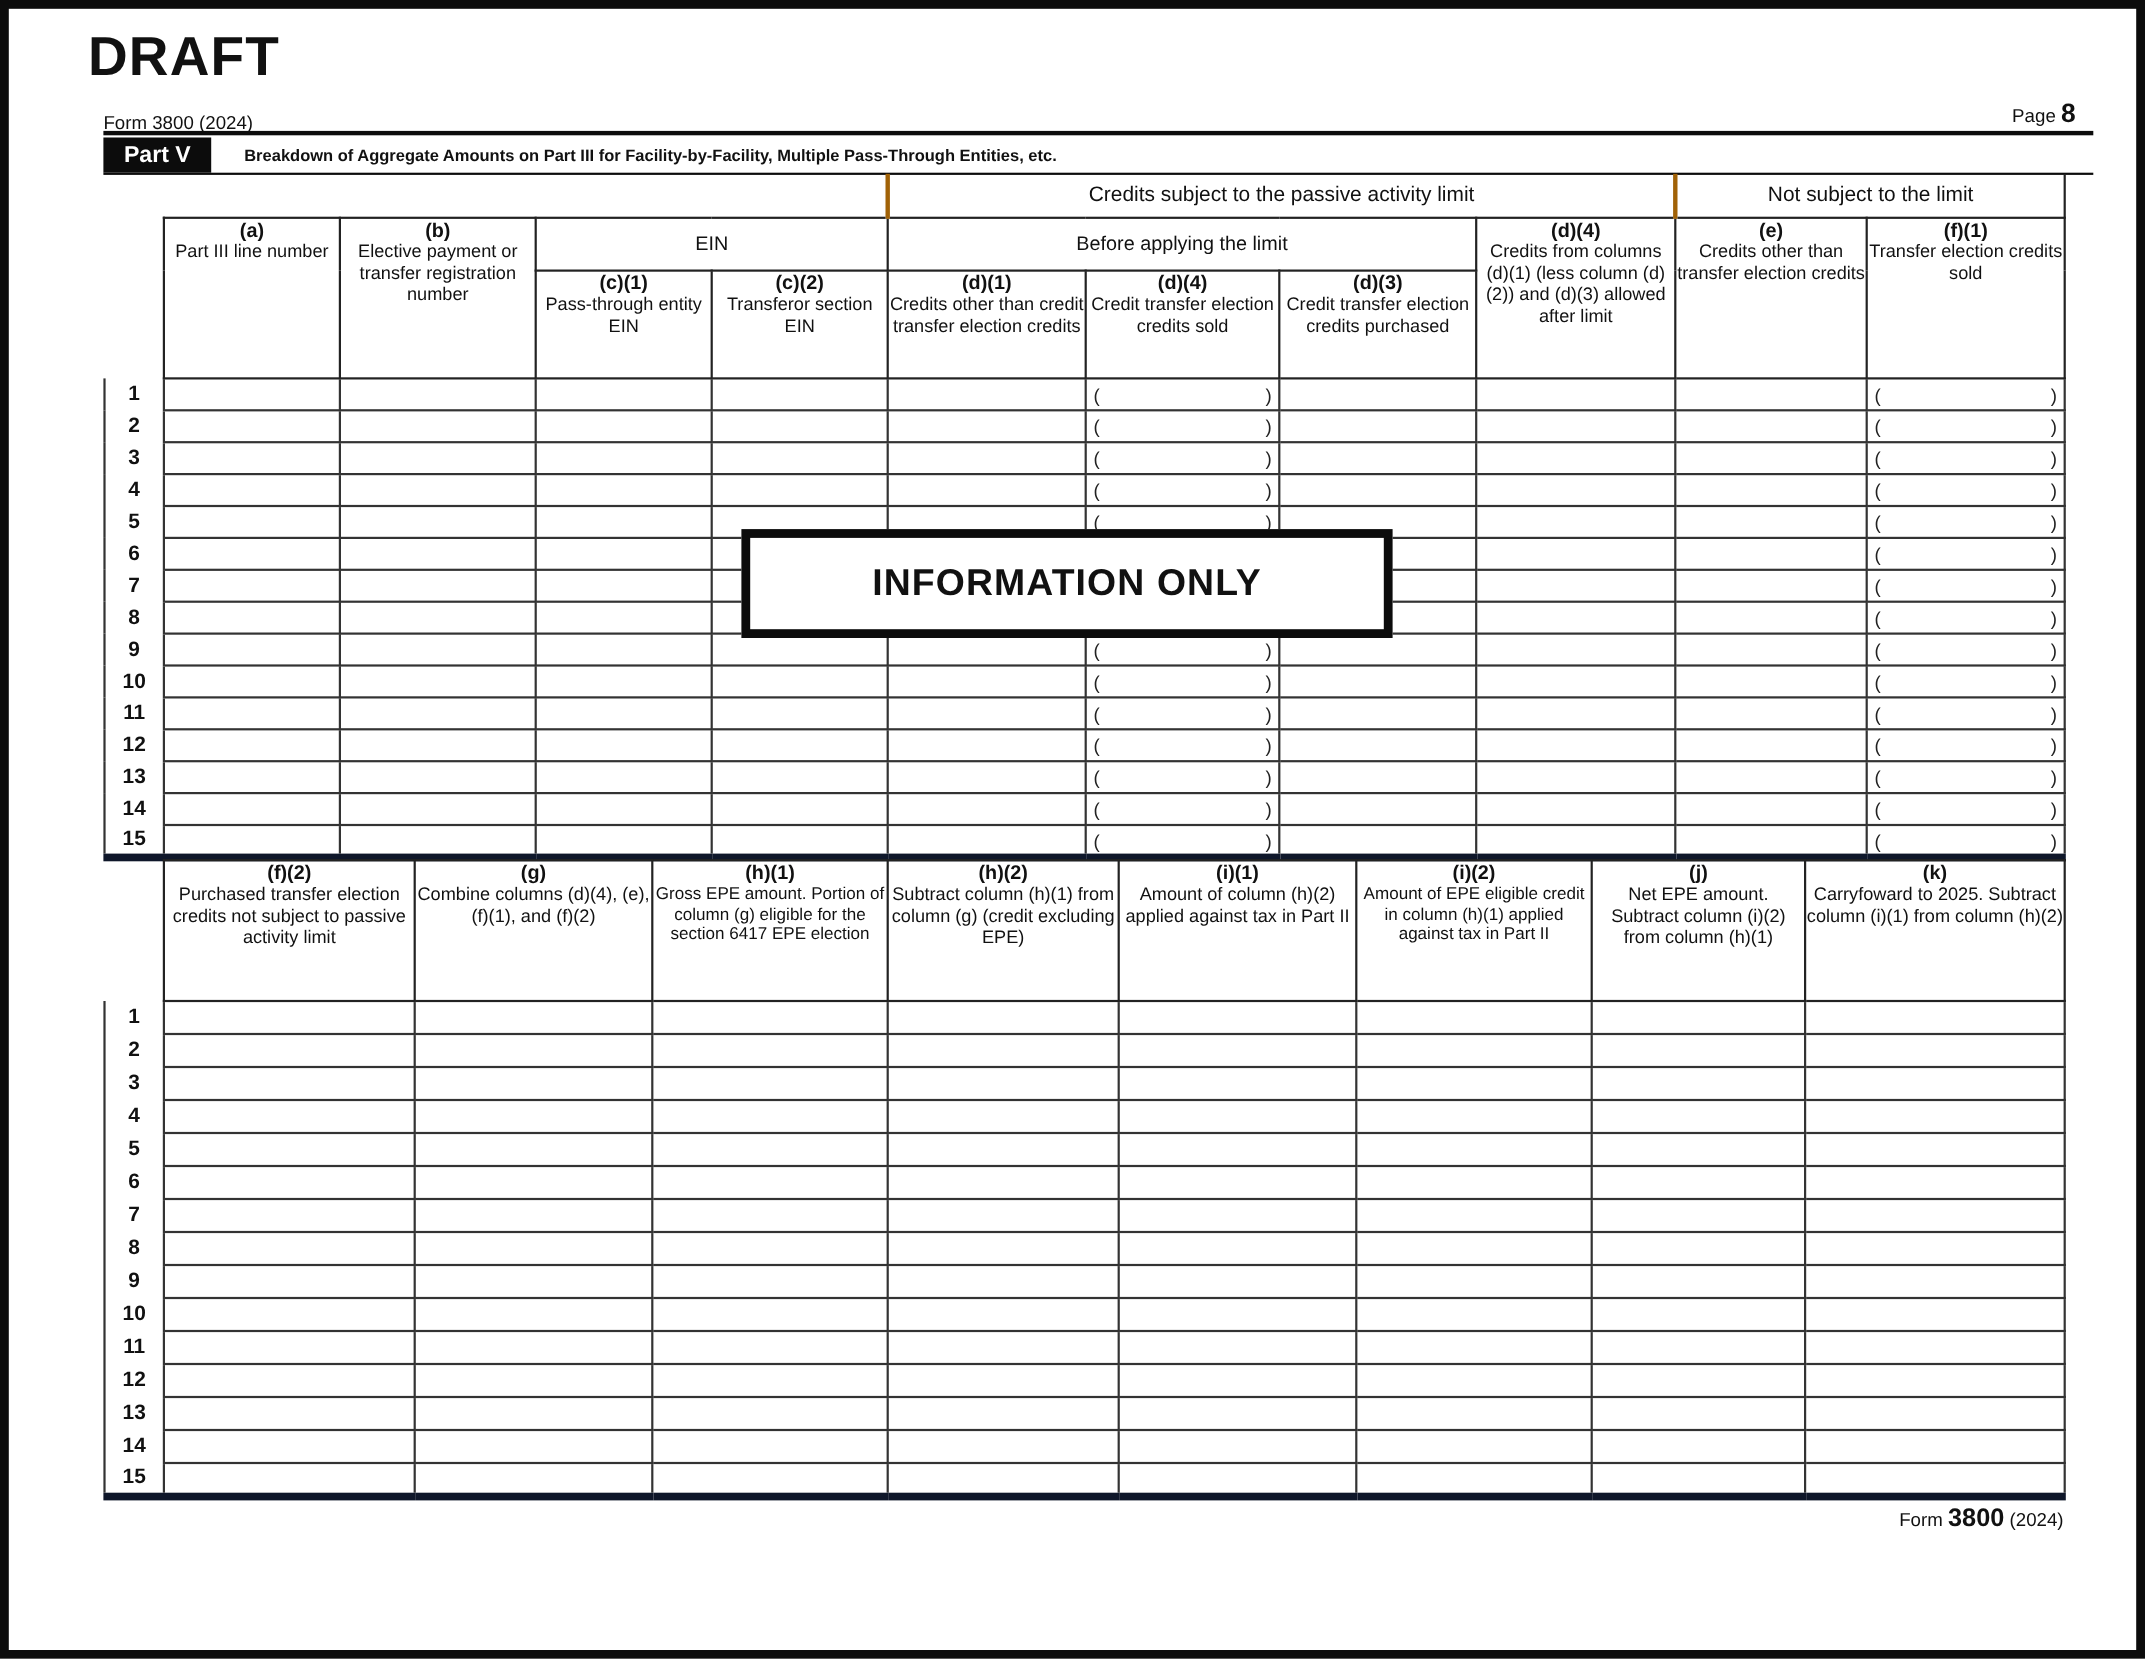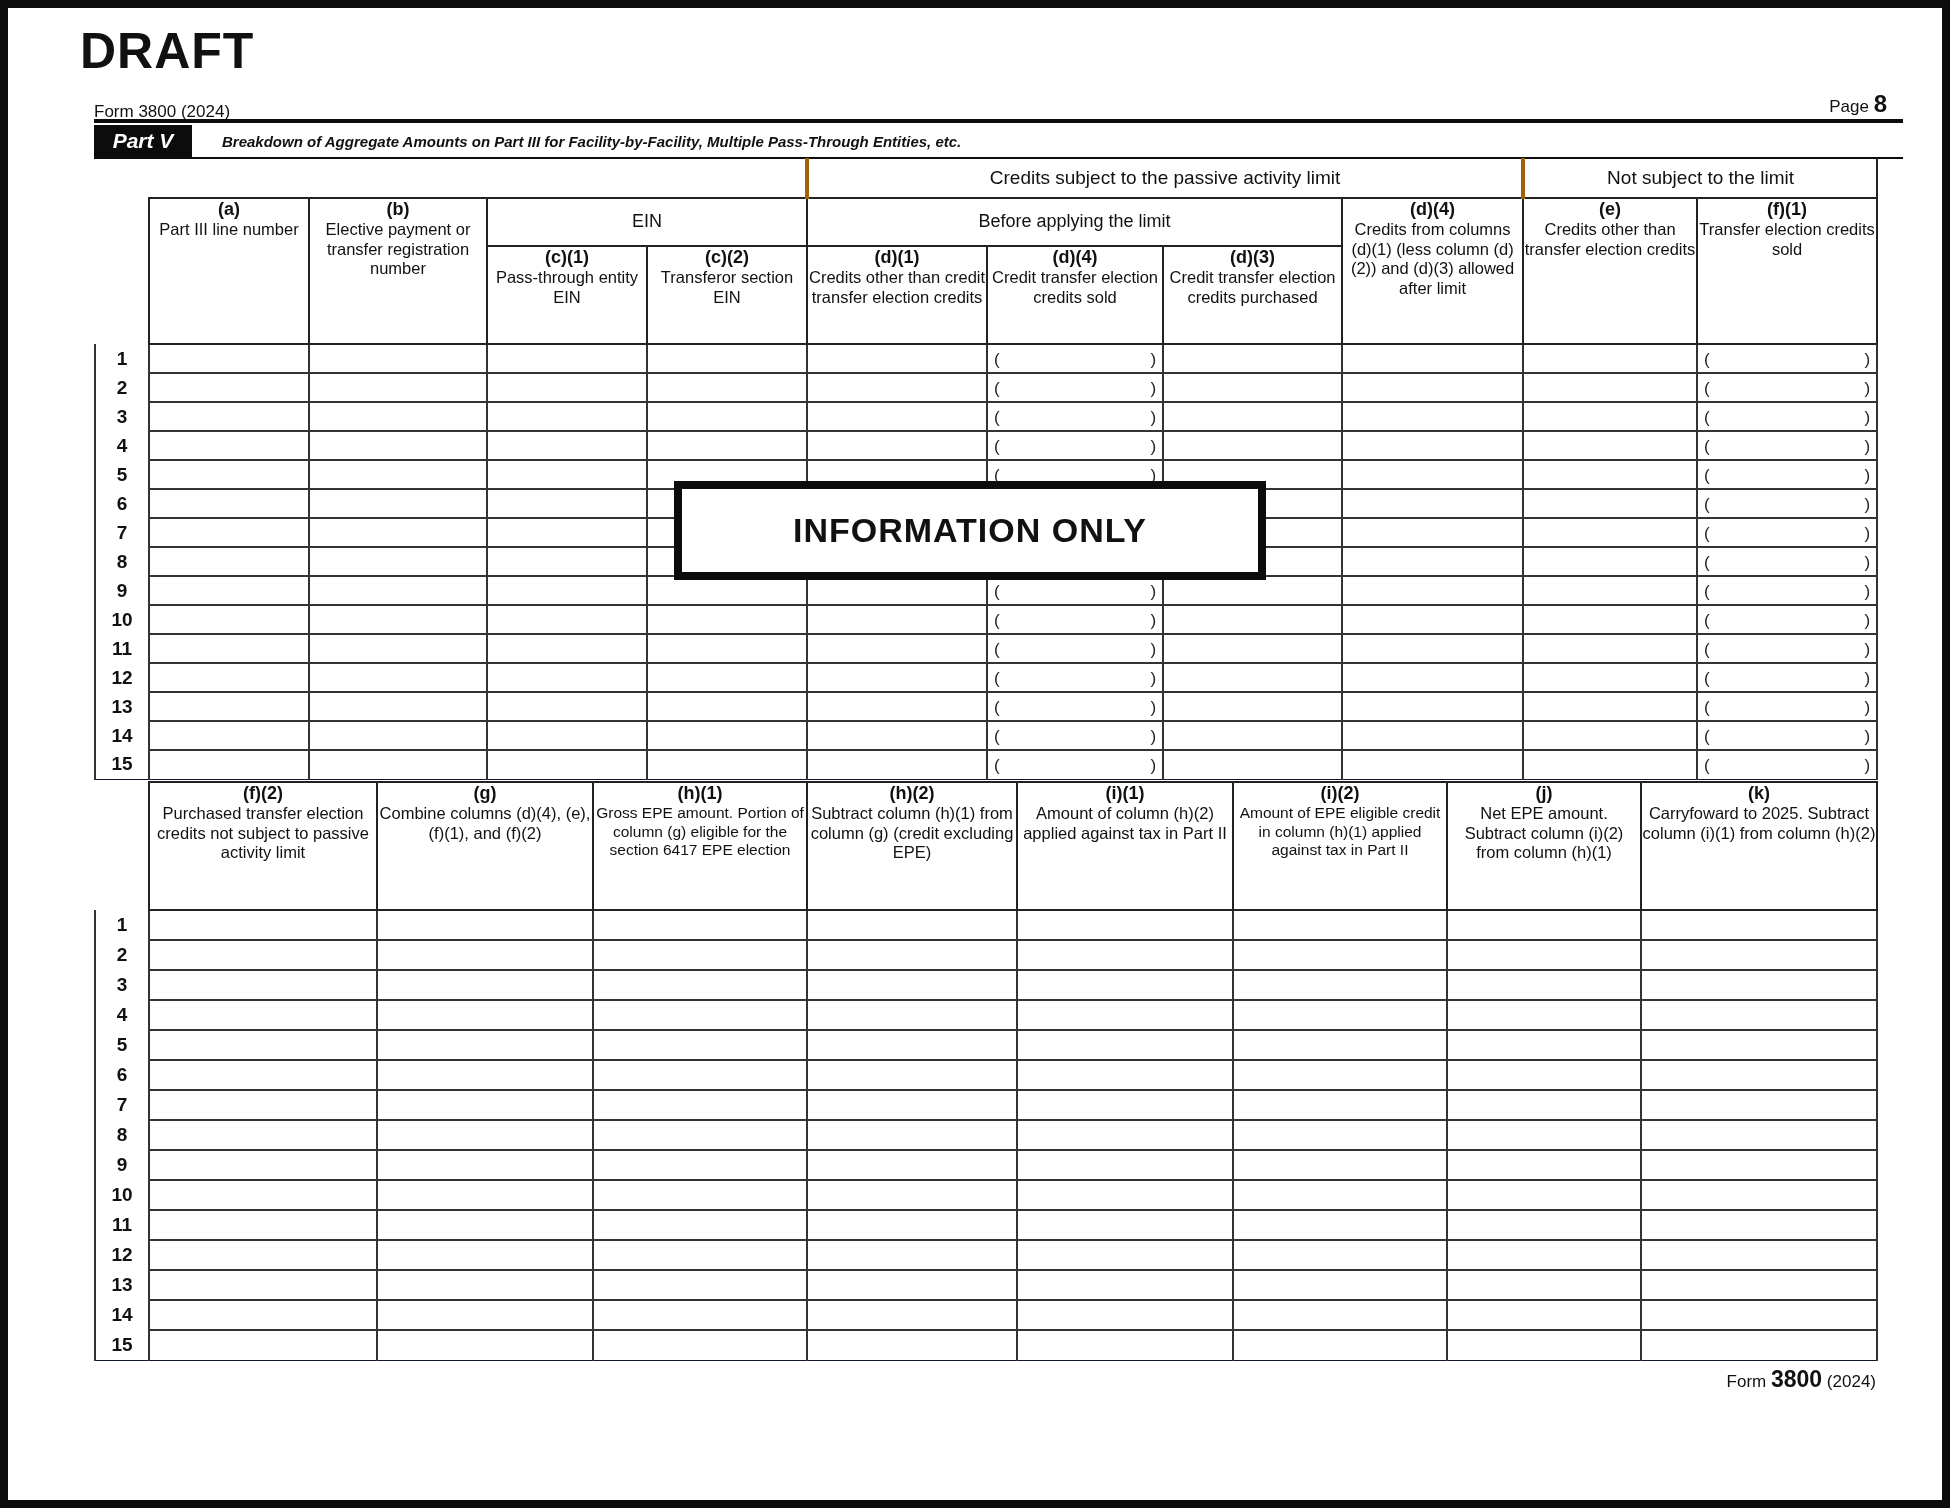--- a/index.html
+++ b/index.html
@@ -25,21 +25,21 @@
     position:absolute;right:55px;top:82px;
     font-size:17px;
   }
   .page-num b{font-size:24px;font-weight:700;}
   .top-rule{
     position:absolute;left:86px;top:111px;width:1809px;height:4px;background:#0c0c0c;
   }
   .part-bar{
     position:absolute;left:86px;top:117px;width:1809px;height:34px;
     border-bottom:2px solid #0c0c0c;box-sizing:border-box;
-    display:flex;align-items:stretch;font-style:italic;
+    display:flex;align-items:stretch;
   }
   .part-chip{
     background:#0c0c0c;color:#fff;
     width:98px;display:flex;align-items:center;justify-content:center;
     font-size:21px;font-weight:700;
   }
   .part-title{
     font-size:15px;font-weight:700;
     display:flex;align-items:center;margin-left:30px;
   }
@@ -68,21 +68,21 @@
   }
   .bl{border-left:4px solid #a16207;}
   .br{border-right:2px solid #222;}
   .bb{border-bottom:2px solid #222;}
   tbody td{border:2px solid #333;height:29px;}
   tbody td.rownum{
     border-right:2px solid #333;border-top:none;border-bottom:none;border-left:2px solid #333;
     text-align:center;font-weight:700;font-size:19px;background:#fff;
   }
   table.b tbody td{height:30px;}
-  tbody tr:last-child td{border-bottom:1px solid #0f172a;}
+  tbody tr:last-child td{border-bottom:7px solid #0f172a;}
   td.paren{position:relative;}
   td.paren span{
     position:absolute;top:1px;font-size:17px;color:#222;line-height:27px;
   }
   td.paren span.po{left:6px;}
   td.paren span.pc{right:6px;}
   .info-box{
     position:absolute;left:666px;top:473px;width:592px;height:99px;
     background:#fff;border:8px solid #0c0c0c;box-sizing:border-box;
     display:flex;align-items:center;justify-content:center;

